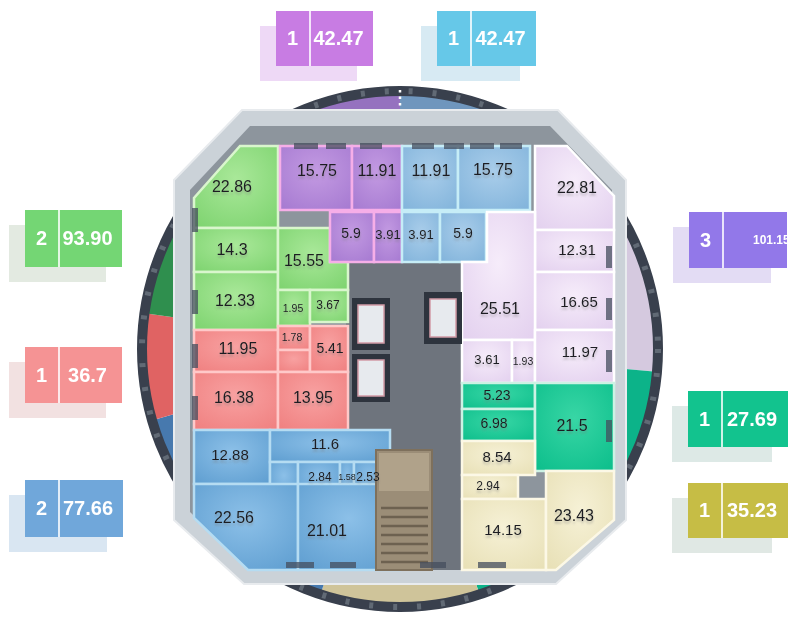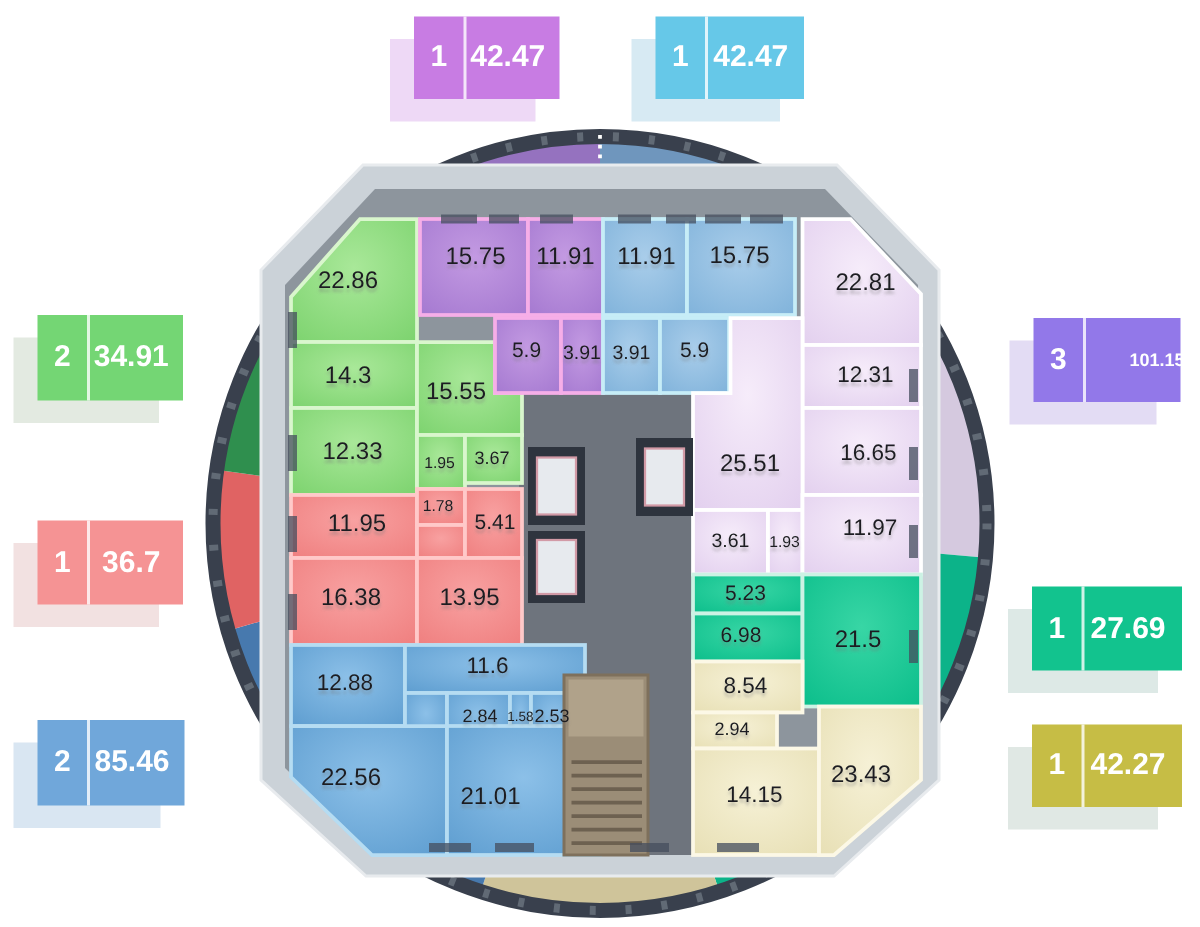--- a/index.html
+++ b/index.html
@@ -266,39 +266,39 @@
     <div class="cline"></div>
     <div class="carea">42.47</div>
   </div>
 </div>
 
 <div class="callout co-green" style="left:25px;top:210px;height:57px;">
   <div class="cshadow"></div>
   <div class="cmain">
     <div class="ccount">2</div>
     <div class="cline"></div>
-    <div class="carea">34.91</div>
+    <div class="carea">93.90</div>
   </div>
 </div>
 
 <div class="callout co-red" style="left:25px;top:347px;height:56px;">
   <div class="cshadow"></div>
   <div class="cmain">
     <div class="ccount">1</div>
     <div class="cline"></div>
     <div class="carea">36.7</div>
   </div>
 </div>
 
 <div class="callout co-blue" style="left:25px;top:480px;width:98px;height:57px;">
   <div class="cshadow"></div>
   <div class="cmain">
     <div class="ccount">2</div>
     <div class="cline"></div>
-    <div class="carea">85.46</div>
+    <div class="carea">77.66</div>
   </div>
 </div>
 
 <div class="callout co-violet" style="left:689px;top:212px;width:98px;height:56px;">
   <div class="cshadow"></div>
   <div class="cmain">
     <div class="ccount">3</div>
     <div class="cline"></div>
     <div class="carea">101.15</div>
   </div>
@@ -311,17 +311,17 @@
     <div class="cline"></div>
     <div class="carea">27.69</div>
   </div>
 </div>
 
 <div class="callout co-olive" style="left:688px;top:483px;width:100px;">
   <div class="cshadow"></div>
   <div class="cmain">
     <div class="ccount">1</div>
     <div class="cline"></div>
-    <div class="carea">42.27</div>
+    <div class="carea">35.23</div>
   </div>
 </div>
 
 </div>
 
 </body></html>

